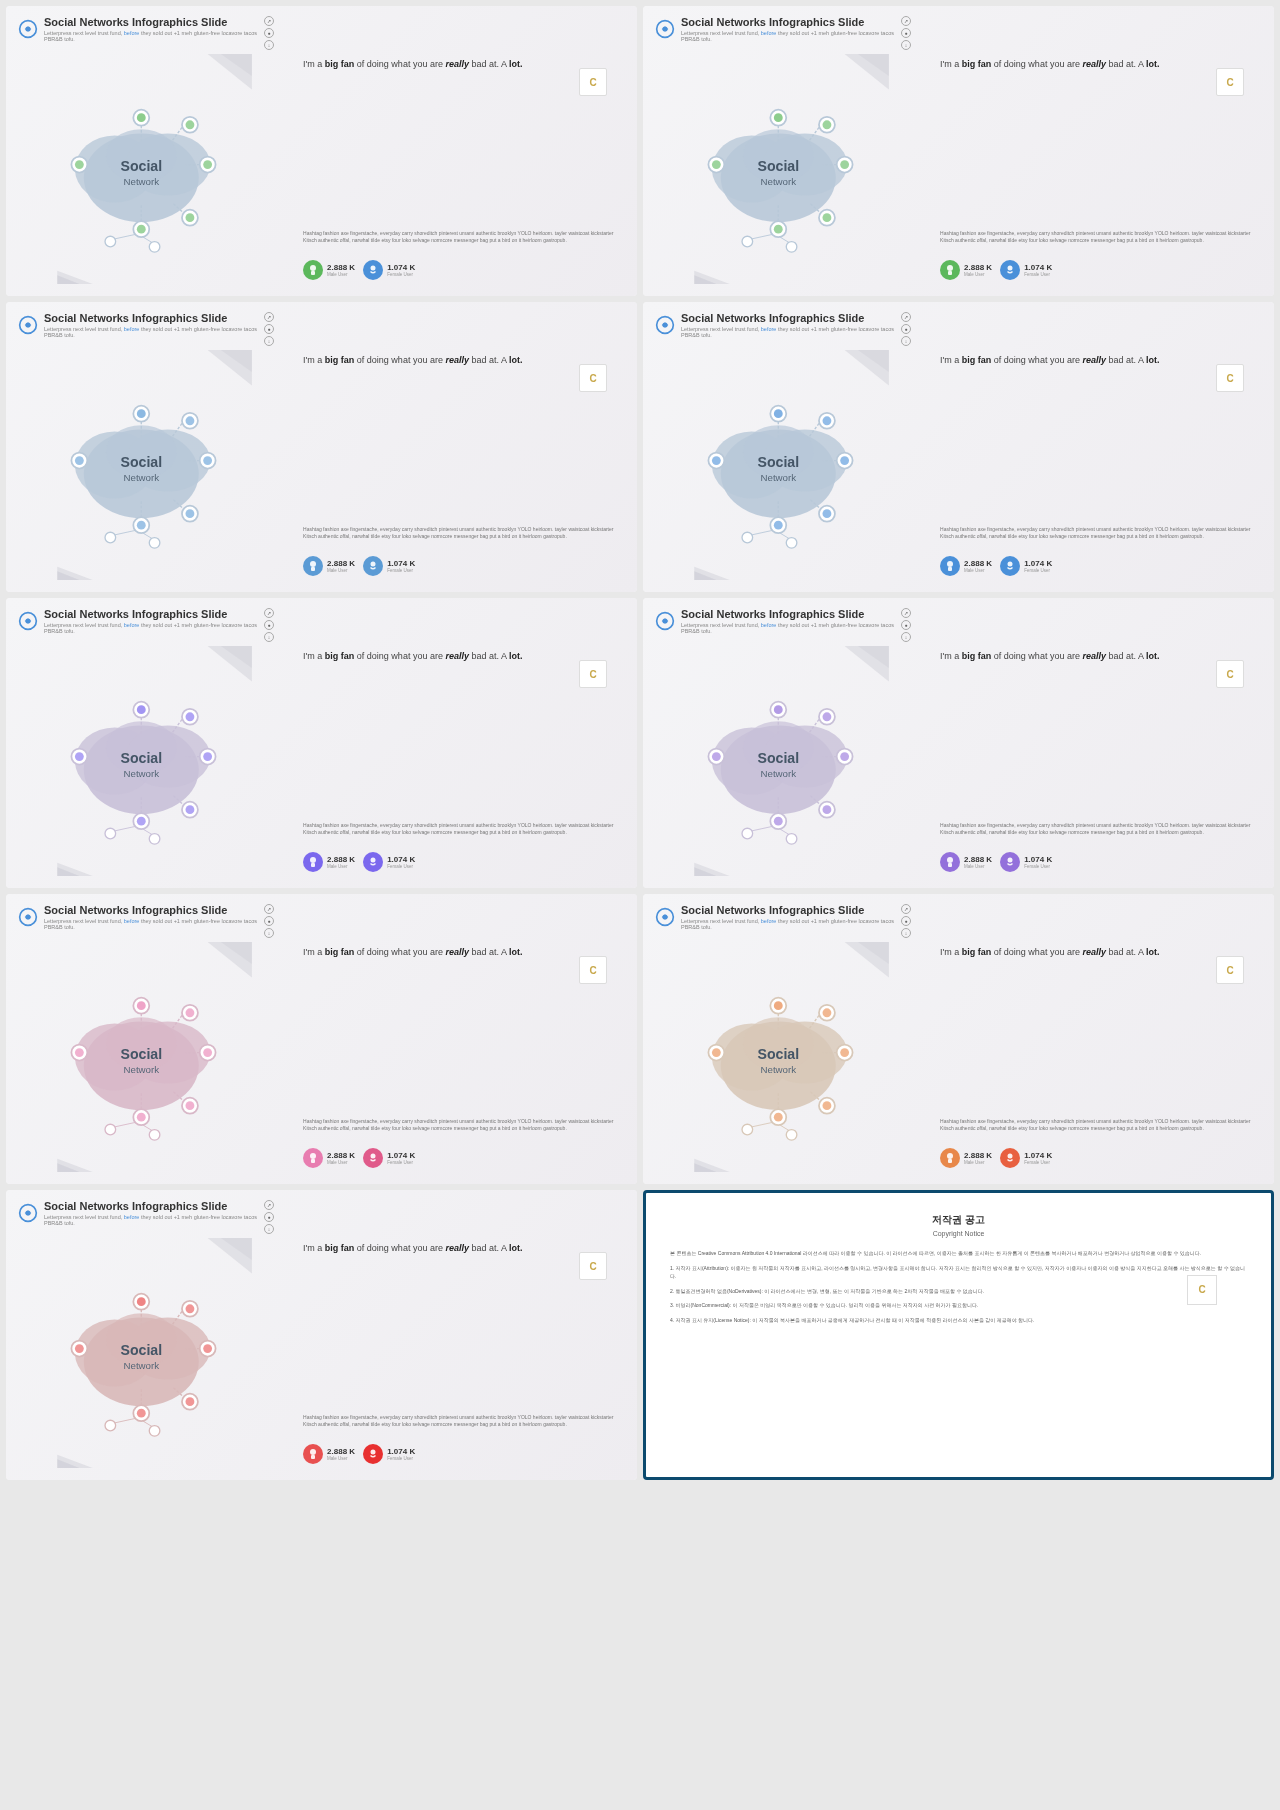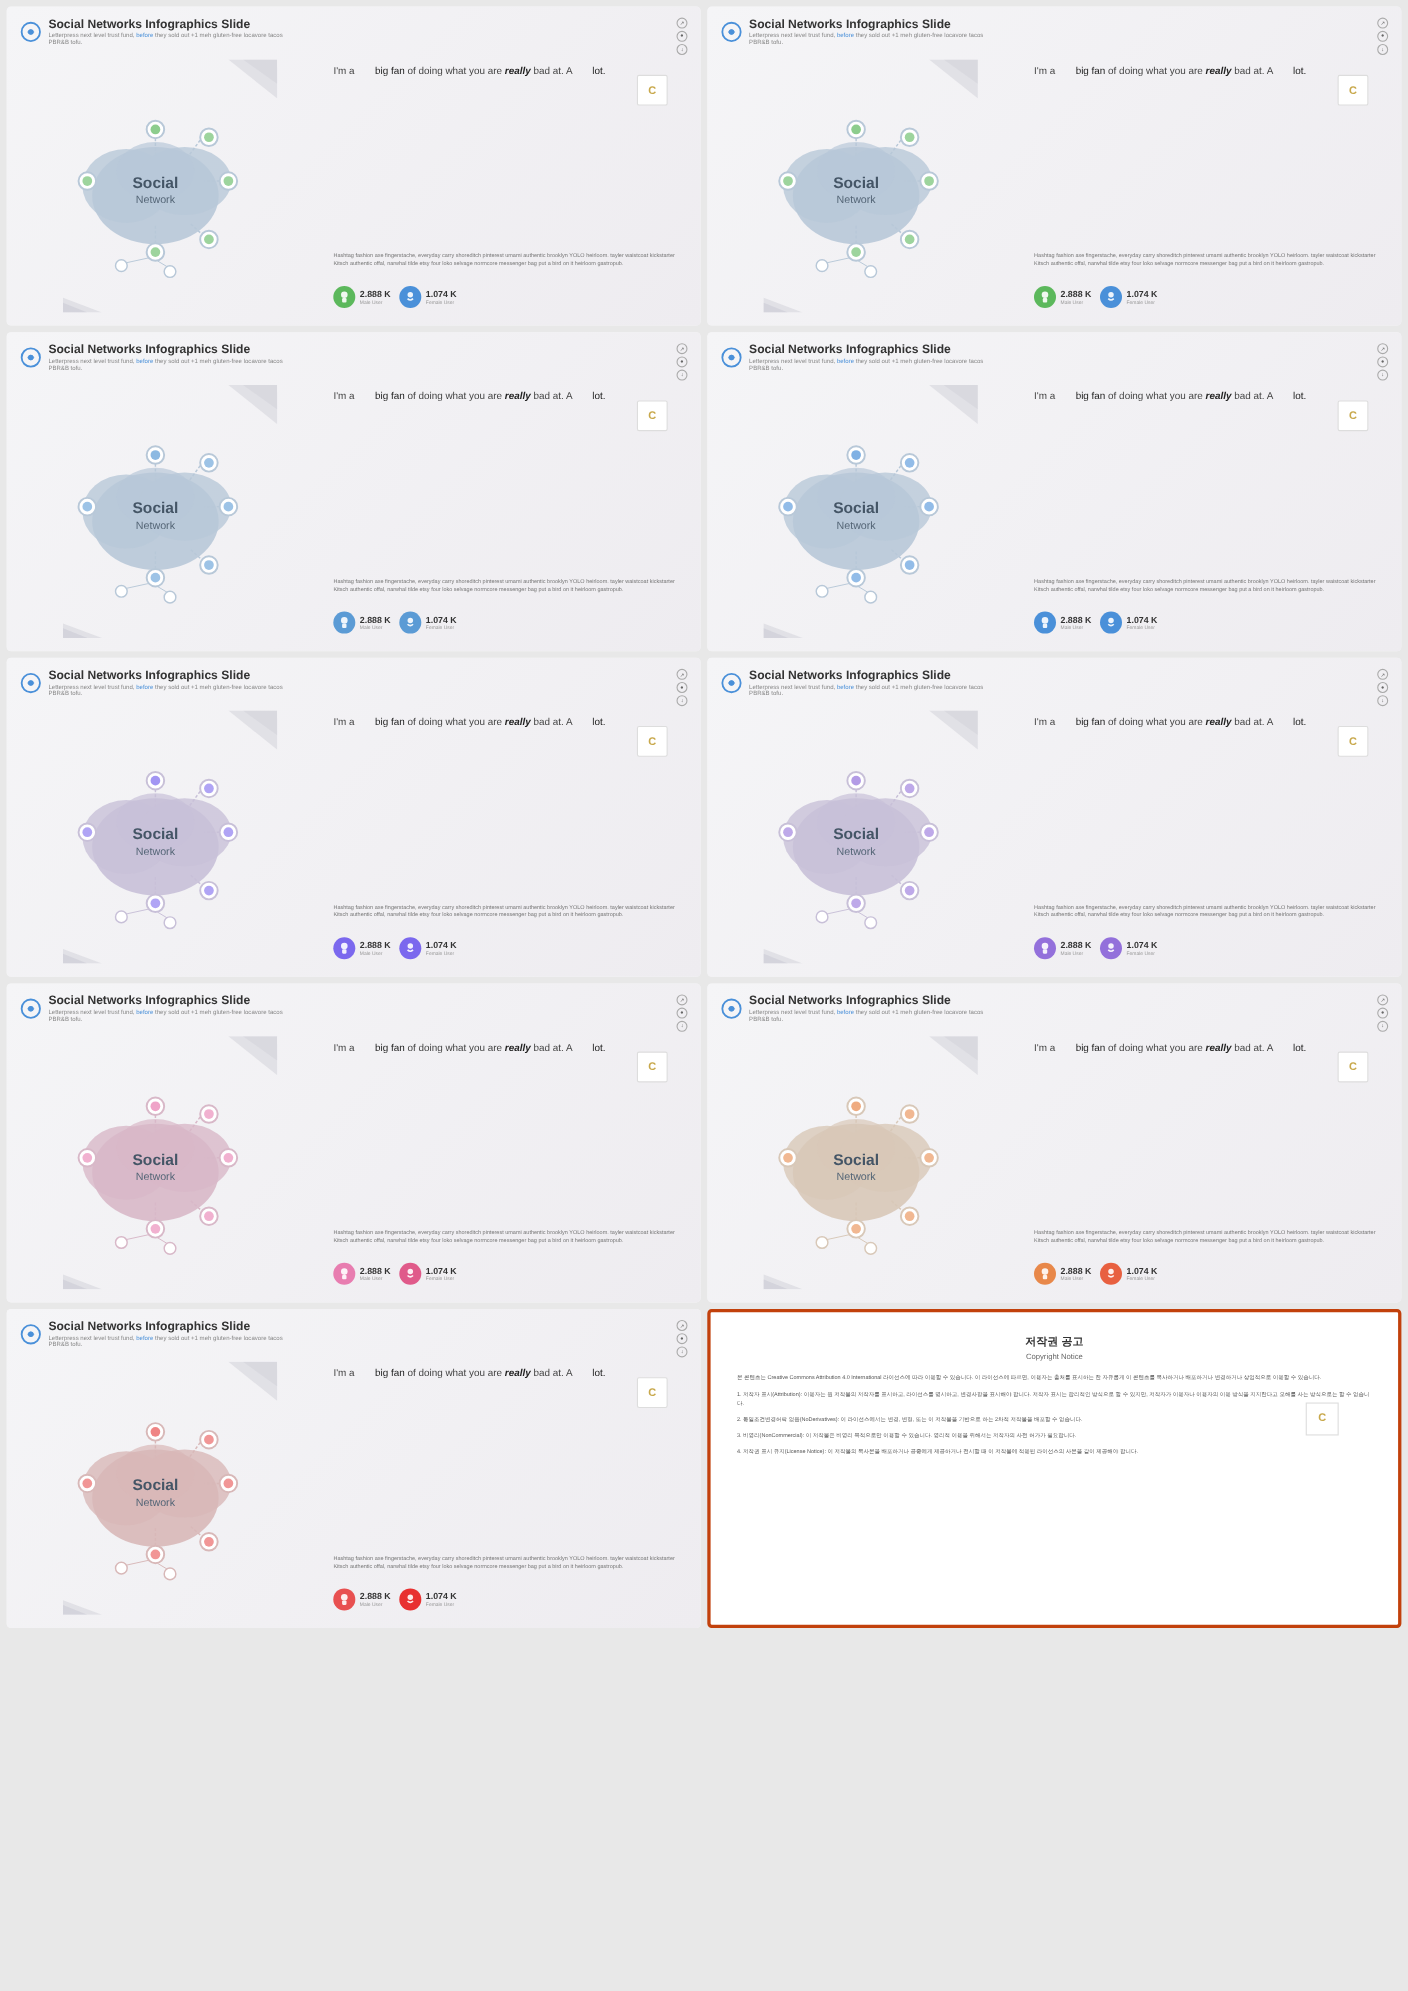--- a/index.html
+++ b/index.html
@@ -25,21 +25,21 @@
       width: 100%;
       height: 100%;
       position: relative;
       background: linear-gradient(135deg, #f5f5f7 0%, #eeecf0 100%);
     }
     
     .slide-header {
       padding: 10px 12px 4px 12px;
       display: flex;
       align-items: flex-start;
-      justify-content: space-between;
+      justify-content: flex-start;
     }
     .slide-title-group {
       display: flex;
       align-items: center;
       gap: 6px;
     }
     .logo-icon {
       width: 20px;
       height: 20px;
       flex-shrink: 0;
@@ -97,23 +97,22 @@
       flex-direction: column;
       justify-content: space-between;
     }
     .headline {
       font-size: 9px;
       color: #444;
       line-height: 1.5;
       margin-bottom: 4px;
     }
     .headline strong {
-      font-weight: normal;
+      font-weight: bold;
       color: #222;
-      margin-left: 16px;
     }
     .headline em {
       font-weight: bold;
       color: #222;
     }
     .body-text {
       font-size: 5px;
       color: #777;
       line-height: 1.4;
       margin-bottom: 6px;
@@ -167,21 +166,21 @@
     }
     .stat-label {
       font-size: 4.5px;
       color: #999;
       display: block;
     }
     
     
     .copyright-slide {
       background: white;
-      border: 3px solid #c2410c;
+      border: 3px solid #0c4a6e;
       display: flex;
       flex-direction: column;
       align-items: center;
       justify-content: flex-start;
       padding: 20px 24px;
     }
     .copyright-title {
       font-size: 10px;
       font-weight: bold;
       color: #333;

